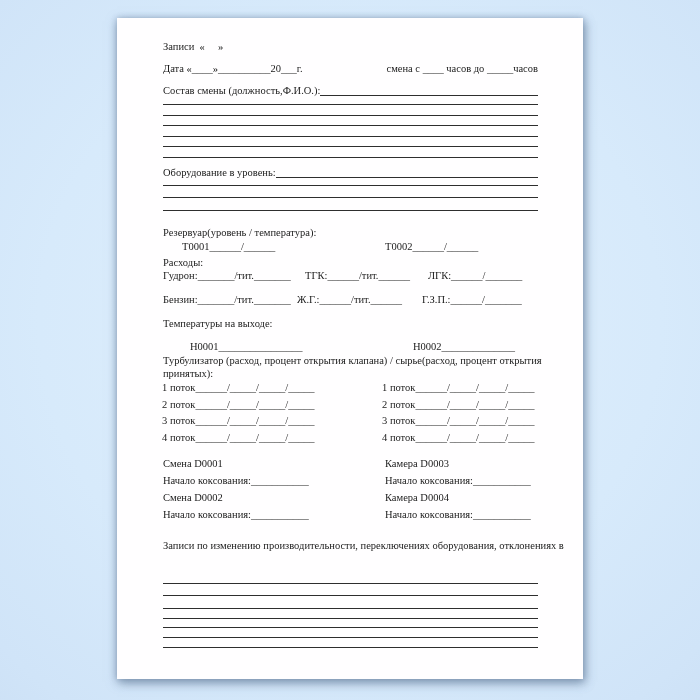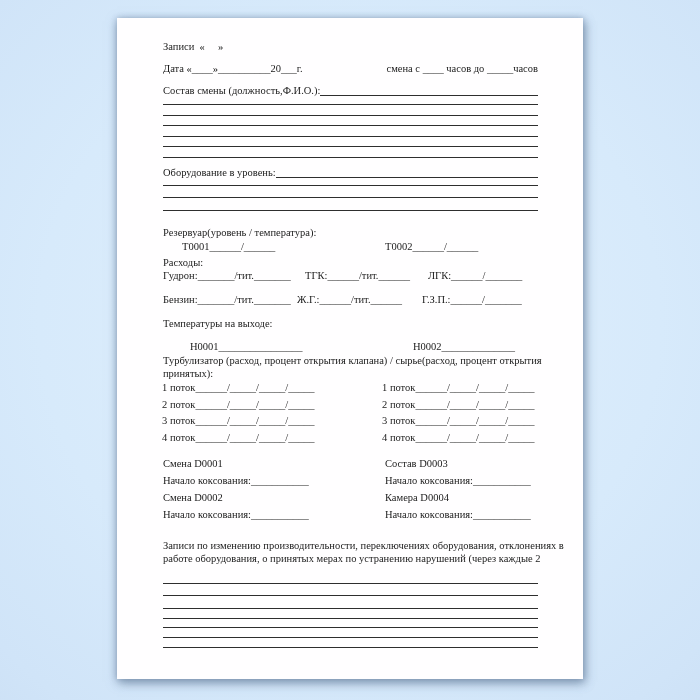--- a/index.html
+++ b/index.html
@@ -80,27 +80,26 @@
 
   <div class="t" style="left:265px;top:364px">1 поток______/_____/_____/_____</div>
   <div class="t" style="left:265px;top:380.5px">2 поток______/_____/_____/_____</div>
   <div class="t" style="left:265px;top:397px">3 поток______/_____/_____/_____</div>
   <div class="t" style="left:265px;top:413.5px">4 поток______/_____/_____/_____</div>
 
   <div class="t" style="left:46px;top:440px">Смена D0001</div>
   <div class="t" style="left:46px;top:457px">Начало коксования:___________</div>
   <div class="t" style="left:46px;top:474px">Смена D0002</div>
   <div class="t" style="left:46px;top:491px">Начало коксования:___________</div>
-  <div class="t" style="left:268px;top:440px">Состав D0003</div>
+  <div class="t" style="left:268px;top:440px">Камера D0003</div>
   <div class="t" style="left:268px;top:457px">Начало коксования:___________</div>
   <div class="t" style="left:268px;top:474px">Камера D0004</div>
   <div class="t" style="left:268px;top:491px">Начало коксования:___________</div>
 
   <div class="t" style="left:46px;top:522px">Записи по изменению производительности, переключениях оборудования, отклонениях в</div>
-  <div class="t" style="left:46px;top:535px">работе оборудования, о принятых мерах по устранению нарушений (через каждые 2</div>
   <div class="rule" style="top:565px"></div>
   <div class="rule" style="top:577px"></div>
   <div class="rule" style="top:590px"></div>
   <div class="rule" style="top:600px"></div>
   <div class="rule" style="top:609px"></div>
   <div class="rule" style="top:619px"></div>
   <div class="rule" style="top:629px"></div>
 
 </div>
 

